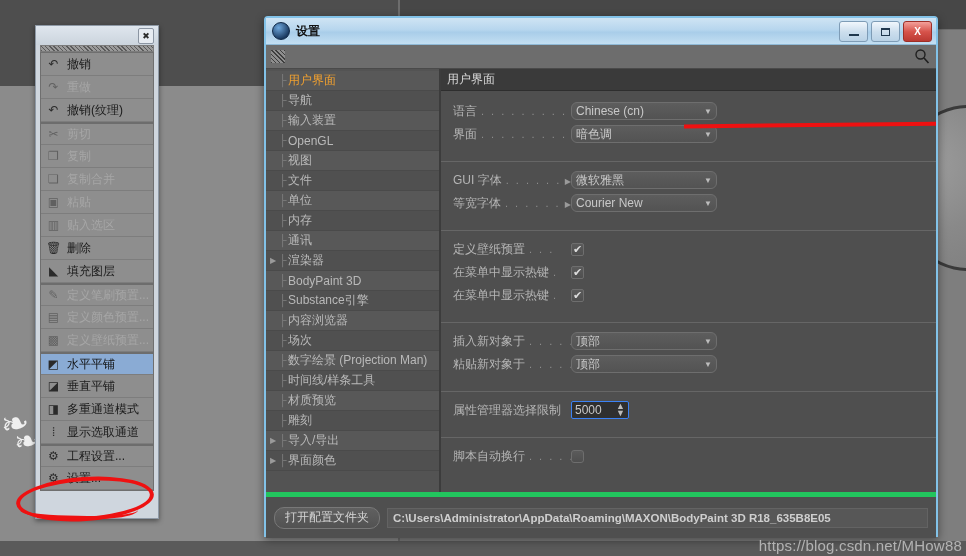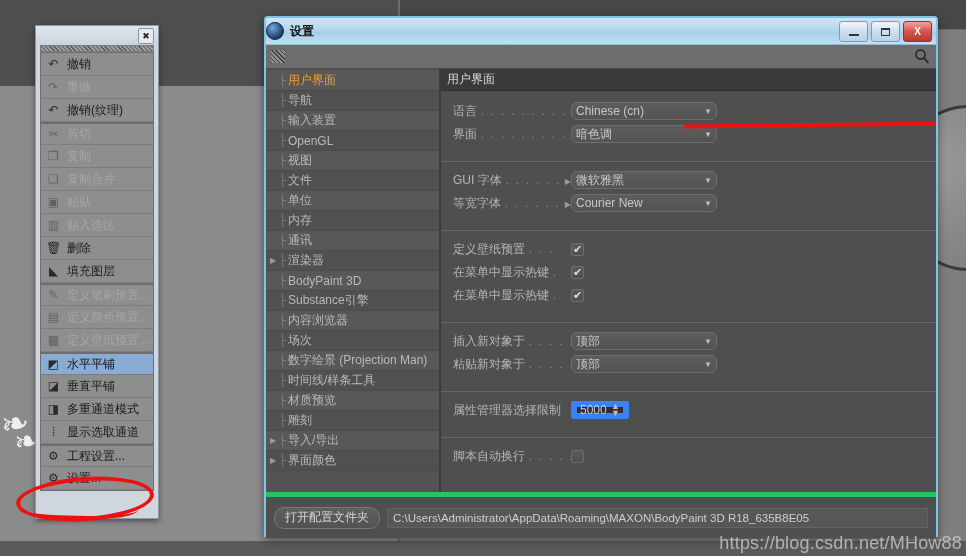--- a/index.html
+++ b/index.html
@@ -148,20 +148,21 @@
     border: 2px solid #82c2e8;
     border-radius: 4px 4px 0 0;
     background: #4f4f4f;
     box-sizing: border-box;
     box-shadow: 0 3px 10px rgba(0,0,0,.45);
   }
   .win-titlebar {
     height: 26px;
     background: linear-gradient(#cfe4f4, #b7d6ee 45%, #a9cde9 55%, #c3dff2);
     display: flex; align-items: center;
+    padding-left: 6px;
     position: relative;
     border-bottom: 1px solid #8fb9d6;
   }
   .win-logo {
     width: 16px; height: 16px; border-radius: 50%;
     background: radial-gradient(circle at 35% 30%, #6fa8dd, #17365c 75%);
     border: 1px solid #0f2847;
     margin-right: 6px;
     flex: none;
   }
@@ -322,21 +323,21 @@
     border-radius: 2px;
     display: flex; align-items: center; justify-content: center;
     font-size: 11px; color: #dcdcdc; line-height: 1;
     box-sizing: border-box;
   }
   .chk.round { border-radius: 3px; }
 
   .numfield {
     width: 58px; height: 18px;
     background: #2f2f2f;
-    border: 6px solid #3b82f6;
+    border: 1px solid #3b82f6;
     border-radius: 2px;
     box-sizing: border-box;
     display: flex; align-items: center;
     padding: 0 3px;
     color: #c9c9c9; font-size: 12px;
     position: relative;
   }
   .numfield .nv { flex: 1; }
   .numfield .spin {
     font-size: 9px; color: #bdbdbd; line-height: .8; text-align: center;
@@ -375,28 +376,28 @@
   .path-field {
     flex: 1; height: 20px;
     margin-left: 7px;
     background: #575757;
     border: 1px solid #636363;
     color: #cfcfcf;
     font-size: 11.5px;
     display: flex; align-items: center;
     padding: 0 5px;
     box-sizing: border-box;
-    white-space: nowrap; overflow: hidden;
+    white-space: nowrap; overflow: hidden; font-weight: bold;
   }
 
   .watermark {
     position: absolute; right: 4px; bottom: 2px;
     color: #d6d6d6;
     opacity: .72;
-    font-size: 18px;
+    font-size: 15px;
     letter-spacing: .2px;
     user-select: none;
     white-space: nowrap;
     margin-top: 27px;
   }
 </style>
 </head>
 <body>
 
 <div id="root">

